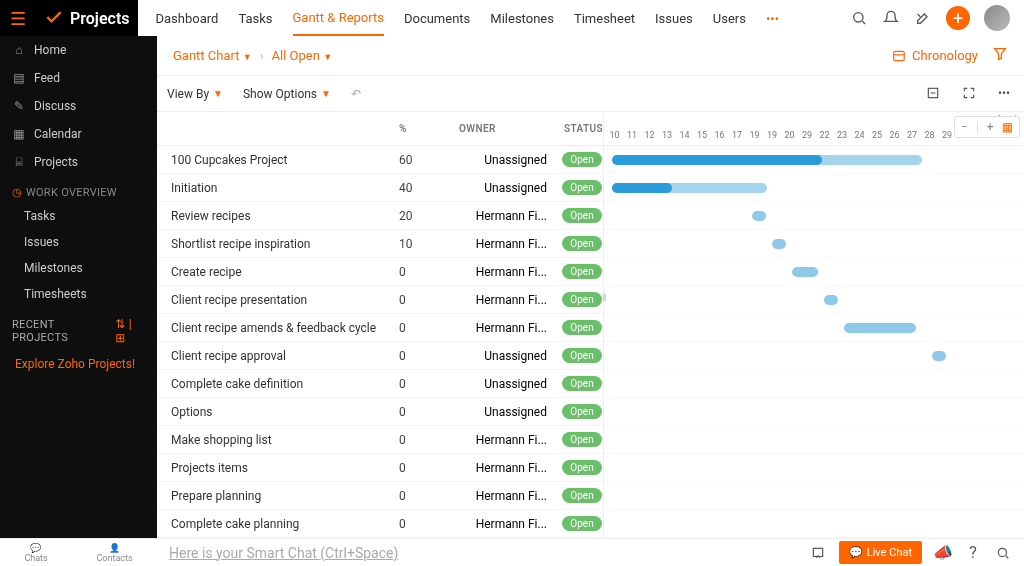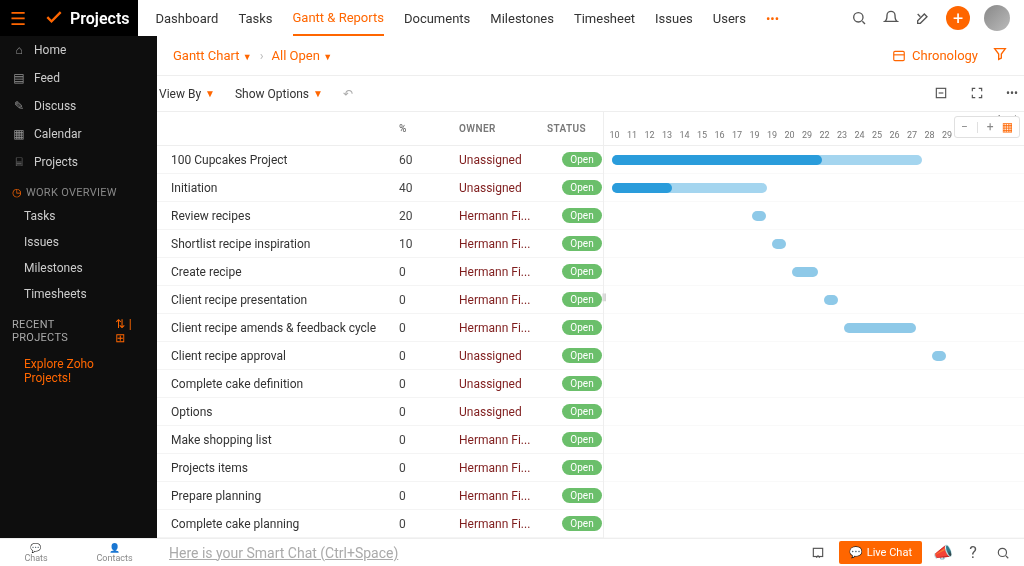--- a/index.html
+++ b/index.html
@@ -19,52 +19,52 @@
 .avatar { width: 26px; height: 26px; border-radius: 50%; background: linear-gradient(135deg,#888,#bbb); cursor: pointer; }
 
 
 .main { display: flex; height: calc(100% - 36px - 28px); }
 .sidebar { width: 157px; background: #0e0e0e; color: #ccc; font-size: 12px; display: flex; flex-direction: column; }
 .side-item { display: flex; align-items: center; gap: 8px; padding: 7px 12px; cursor: pointer; }
 .side-item .ico { width: 14px; text-align: center; opacity: 0.7; }
 .side-section { padding: 10px 12px 4px; color: #888; font-size: 11px; letter-spacing: 0.3px; display: flex; align-items: center; gap: 4px; }
 .side-sub { padding: 6px 12px 6px 24px; cursor: pointer; }
 .side-section.recent { display: flex; justify-content: space-between; color: #aaa; }
-.side-explore { padding: 8px 24px; color: #f60; cursor: pointer; }
+.side-explore { padding: 8px 15px; color: #f60; cursor: pointer; }
 
 .content { flex: 1; display: flex; flex-direction: column; background: #fff; }
 
 
 .subheader { height: 40px; display: flex; align-items: center; padding: 0 16px; border-bottom: 1px solid #eee; justify-content: space-between; }
 .breadcrumb { display: flex; align-items: center; gap: 8px; font-size: 13px; color: #f60; }
 .breadcrumb .chev { color: #bbb; }
 .right-actions { display: flex; align-items: center; gap: 14px; }
 .chronology { color: #f60; font-size: 13px; display: flex; align-items: center; gap: 6px; cursor: pointer; }
 .filter-icon { color: #f60; cursor: pointer; }
 
 
-.toolbar { height: 36px; display: flex; align-items: center; padding: 0 2px; border-bottom: 1px solid #eee; gap: 20px; font-size: 12px; color: #333; }
+.toolbar { height: 36px; display: flex; align-items: center; padding: 0 10px; border-bottom: 1px solid #eee; gap: 20px; font-size: 12px; color: #333; }
 .toolbar .tbtn { display: flex; align-items: center; gap: 4px; cursor: pointer; }
 .toolbar .orange-caret { color: #f60; font-size: 10px; }
 .toolbar-spacer { flex: 1; }
 .toolbar-icon { width: 16px; height: 16px; cursor: pointer; color: #555; }
 
 
 .gantt-wrap { flex: 1; display: flex; overflow: hidden; position: relative; }
 .left-grid { width: 447px; border-right: 1px solid #eee; display: flex; flex-direction: column; }
 .grid-header { display: flex; height: 34px; align-items: center; font-size: 10px; color: #777; font-weight: 600; letter-spacing: 0.4px; border-bottom: 1px solid #eee; }
 .col-name { flex: 1; padding-left: 14px; }
 .col-pct { width: 60px; }
 .col-owner { width: 88px; }
-.col-status { width: 56px; text-align: left; }
+.col-status { width: 56px; text-align: right; }
 .grid-body { flex: 1; overflow-y: auto; }
 .row { display: flex; height: 28px; align-items: center; font-size: 12px; border-bottom: 1px solid #f4f4f4; }
 .row .c-name { flex: 1; padding-left: 14px; color: #333; white-space: nowrap; overflow: hidden; text-overflow: ellipsis; }
 .row .c-pct { width: 60px; color: #444; }
-.row .c-owner { width: 88px; color: #7f1d1d; white-space: nowrap; overflow: hidden; text-overflow: ellipsis; }
+.row .c-owner { width: 88px; color: #000000; white-space: nowrap; overflow: hidden; text-overflow: ellipsis; text-align: right; }
 .row .c-status { width: 56px; display: flex; justify-content: center; }
 .badge { background: #6bbf6b; color: #fff; font-size: 10px; padding: 2px 8px; border-radius: 9px; margin-left: 14px; }
 
 .right-grid { flex: 1; position: relative; overflow: hidden; }
 .timeline-header { height: 34px; border-bottom: 1px solid #eee; display: flex; flex-direction: column; font-size: 9px; color: #777; }
 .month-row { height: 14px; display: flex; justify-content: flex-end; padding-right: 8px; align-items: center; }
 .days-row { height: 20px; display: flex; align-items: center; padding-left: 4px; gap: 4.5px; }
 .day { width: 13px; text-align: center; }
 .bars-area { position: relative; }
 .bar-row { height: 28px; position: relative; border-bottom: 1px solid #f9f9f9; }

